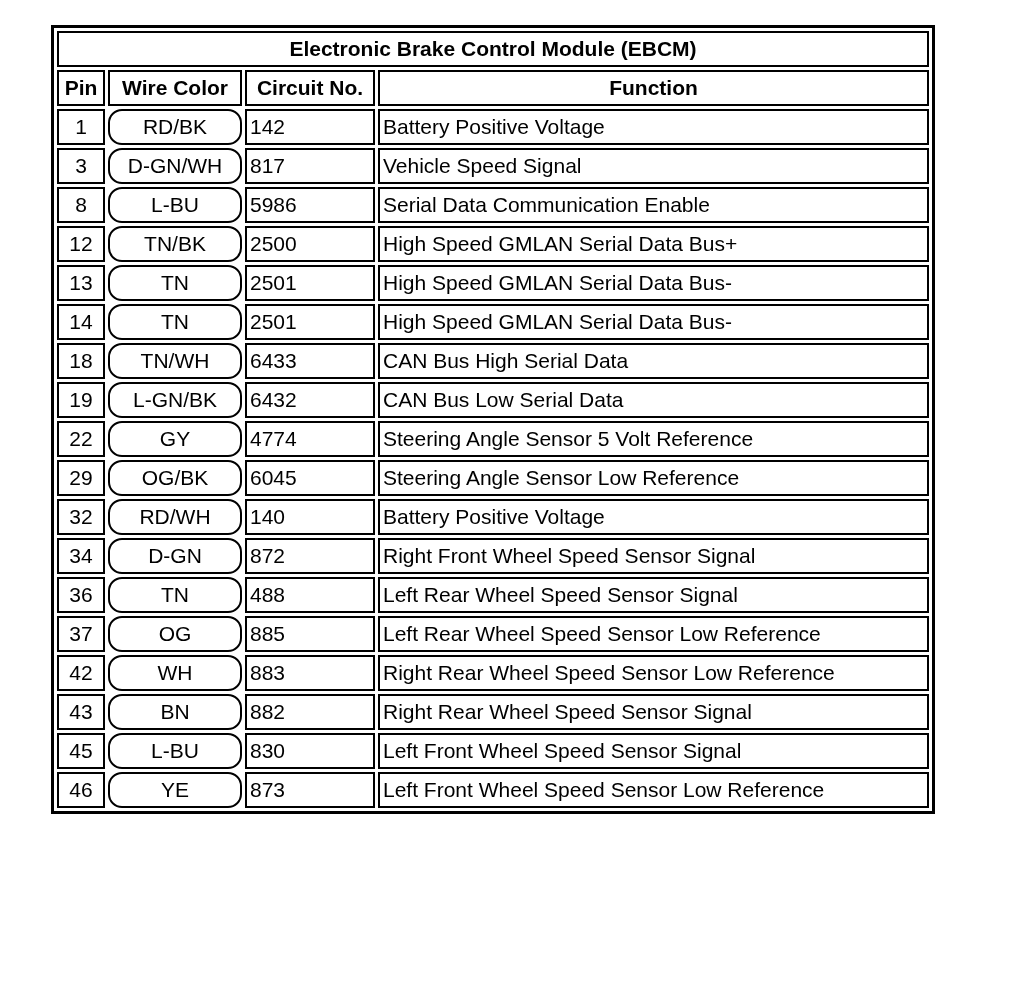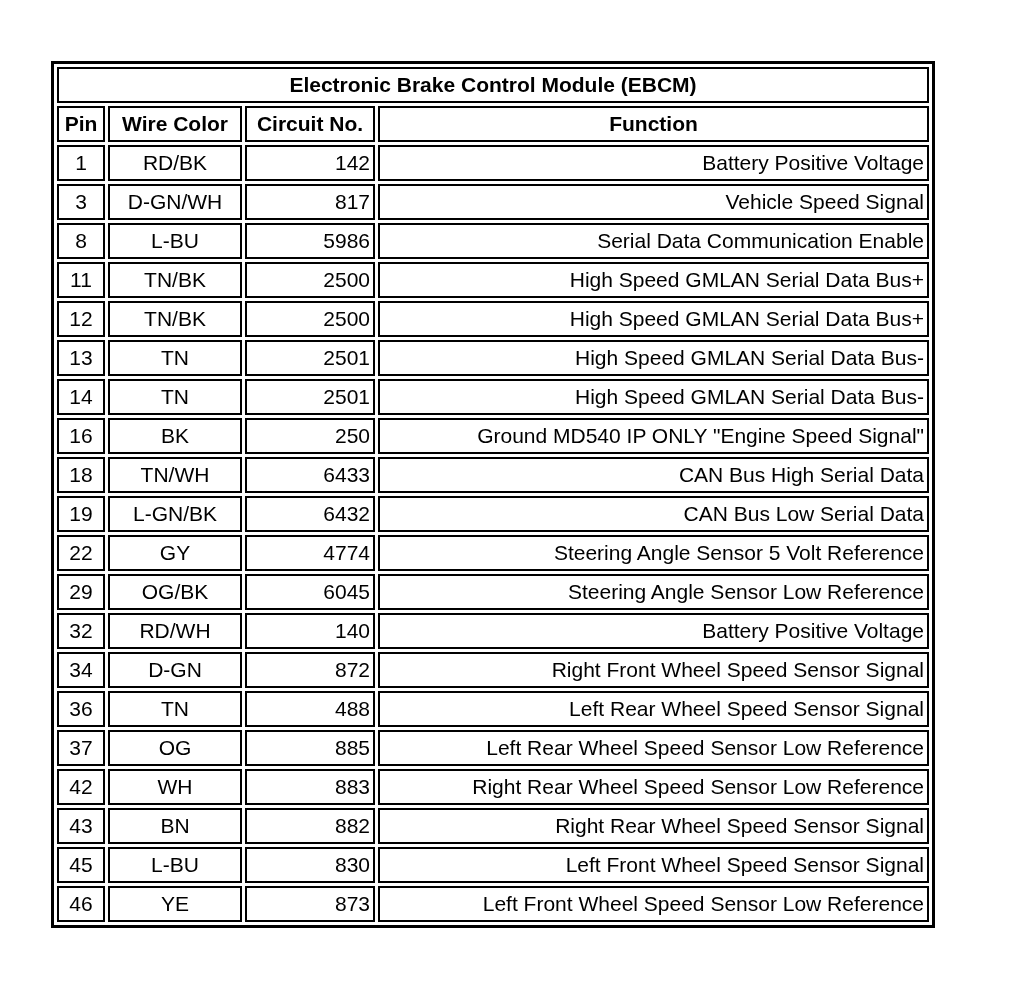--- a/index.html
+++ b/index.html
@@ -19,21 +19,20 @@
   table.doc-table {
     position: absolute;
     left: 51px;
     top: 25px;
     width: 884px;
     border-collapse: separate;
     border-spacing: 3px;
     border: 3px solid #000000;
     background: #ffffff;
     table-layout: fixed;
-    margin-top: 36px;
   }
   table.doc-table th,
   table.doc-table td {
     border: 2px solid #000000;
     color: #000000;
     font-size: 21px;
     line-height: 1.1;
     padding: 0 3px;
     height: 32px;
     overflow: hidden;
@@ -45,23 +44,23 @@
     text-align: center;
     font-size: 21px;
     height: 28px;
   }
   th.col-header {
     font-weight: bold;
     font-size: 21px;
     height: 28px;
   }
   td.c-pin      { text-align: center; }
-  td.c-wire     { text-align: center; }
-  td.c-circuit  { text-align: right; }
-  td.c-function { text-align: right; padding-left: 6px; }
+  td.c-wire     { text-align: center; border-radius: 14px; }
+  td.c-circuit  { text-align: left; }
+  td.c-function { text-align: left; padding-left: 6px; }
   col.w-pin     { width: 48px; }
   col.w-wire    { width: 134px; }
   col.w-circuit { width: 130px; }
   col.w-func    { width: auto; }
 </style>
 </head>
 <body>
 
 <div class="page">
   <table class="doc-table">
@@ -95,48 +94,36 @@
           <td class="c-circuit">817</td>
           <td class="c-function">Vehicle Speed Signal</td>
         </tr>
         <tr>
           <td class="c-pin">8</td>
           <td class="c-wire">L-BU</td>
           <td class="c-circuit">5986</td>
           <td class="c-function">Serial Data Communication Enable</td>
         </tr>
         <tr>
-          <td class="c-pin">11</td>
-          <td class="c-wire">TN/BK</td>
-          <td class="c-circuit">2500</td>
-          <td class="c-function">High Speed GMLAN Serial Data Bus+</td>
-        </tr>
-        <tr>
           <td class="c-pin">12</td>
           <td class="c-wire">TN/BK</td>
           <td class="c-circuit">2500</td>
           <td class="c-function">High Speed GMLAN Serial Data Bus+</td>
         </tr>
         <tr>
           <td class="c-pin">13</td>
           <td class="c-wire">TN</td>
           <td class="c-circuit">2501</td>
           <td class="c-function">High Speed GMLAN Serial Data Bus-</td>
         </tr>
         <tr>
           <td class="c-pin">14</td>
           <td class="c-wire">TN</td>
           <td class="c-circuit">2501</td>
           <td class="c-function">High Speed GMLAN Serial Data Bus-</td>
-        </tr>
-        <tr>
-          <td class="c-pin">16</td>
-          <td class="c-wire">BK</td>
-          <td class="c-circuit">250</td>
-          <td class="c-function">Ground MD540 IP ONLY "Engine Speed Signal"</td>
         </tr>
         <tr>
           <td class="c-pin">18</td>
           <td class="c-wire">TN/WH</td>
           <td class="c-circuit">6433</td>
           <td class="c-function">CAN Bus High Serial Data</td>
         </tr>
         <tr>
           <td class="c-pin">19</td>
           <td class="c-wire">L-GN/BK</td>

